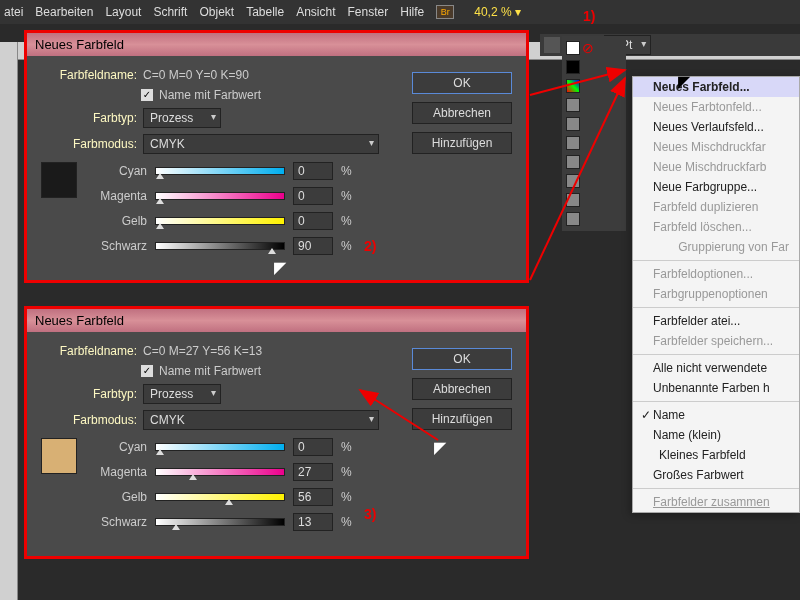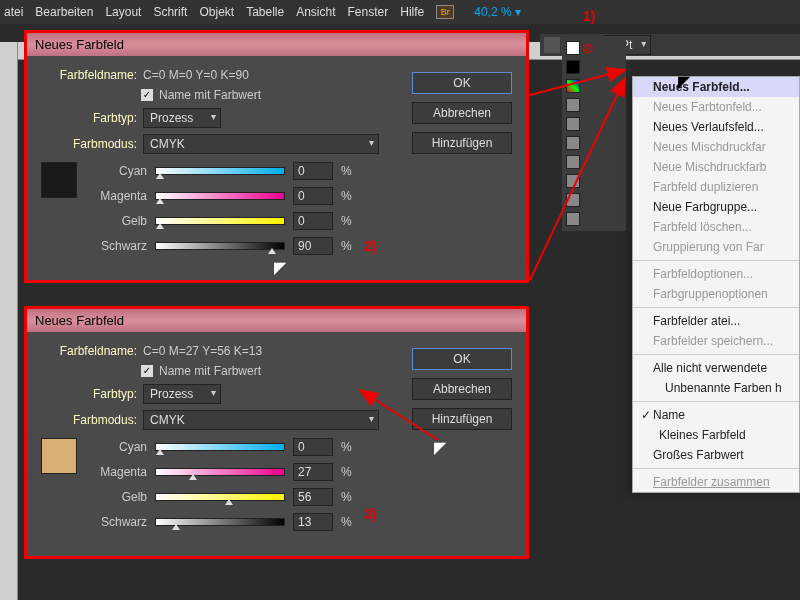--- a/index.html
+++ b/index.html
@@ -1,20 +1,20 @@
 <!DOCTYPE html>
 <html><head>
 <meta charset="utf-8">
 <style>
 * { margin: 0; padding: 0; box-sizing: border-box; font-family: "Segoe UI", Tahoma, sans-serif; }
 body { background: #2a2a2a; width: 800px; height: 600px; overflow: hidden; position: relative; }
 
 .menubar { background: #333; height: 24px; display: flex; align-items: center; padding: 0 4px; gap: 12px; color: #ddd; font-size: 12px; }
 .menubar span { cursor: default; }
-.menubar .zoom { margin-left: 8px; color: #0ea5e9; }
+.menubar .zoom { margin-left: 8px; color: #fde047; }
 .menubar .icon-box { width: 18px; height: 14px; background: #555; border: 1px solid #888; display: inline-block; }
 .ruler-h { position: absolute; top: 42px; left: 18px; right: 0; height: 18px; background: #d0d0d0; border-bottom: 1px solid #888; }
 .ruler-v { position: absolute; top: 42px; left: 0; width: 18px; bottom: 0; background: #d0d0d0; border-right: 1px solid #888; }
 
 .dialog { position: absolute; border: 3px solid #e00; background: #4a4a4a; }
 .dialog.d1 { top: 30px; left: 24px; width: 505px; }
 .dialog.d2 { top: 306px; left: 24px; width: 505px; }
 .dlg-title { background: linear-gradient(#c07080, #d89098, #c07080); color: #000; font-size: 13px; padding: 4px 8px; }
 .dlg-body { padding: 12px 14px; display: flex; gap: 12px; }
 .dlg-left { flex: 1; color: #ccc; font-size: 12px; }
@@ -255,35 +255,36 @@
     </div>
   </div>
 </div>
 
 <div class="flyout" id="flyout">
     <div class="mi hl" style="position: relative; padding-left: 20px;">Neues Farbfeld...</div>
     <div class="mi dis" style="position: relative; padding-left: 20px;">Neues Farbtonfeld...</div>
     <div class="mi" style="position: relative; padding-left: 20px;">Neues Verlaufsfeld...</div>
     <div class="mi dis" style="position: relative; padding-left: 20px;">Neues Mischdruckfar</div>
     <div class="mi dis" style="position: relative; padding-left: 20px;">Neue Mischdruckfarb</div>
+    <div class="mi" style="position: relative; padding-left: 20px;">Neue Farbgruppe...</div>
     <div class="mi dis" style="position: relative; padding-left: 20px;">Farbfeld duplizieren</div>
-    <div class="mi" style="position: relative; padding-left: 20px;">Neue Farbgruppe...</div>
     <div class="mi dis" style="position: relative; padding-left: 20px;">Farbfeld löschen...</div>
-    <div class="mi dis" style="position: relative; padding-left: 20px;">Gruppierung von Far</div>
+    <div class="mi dis" style="position: relative; padding-left: 20px; text-align: right;">Gruppierung von Far</div>
     <div class="sep"></div>
     <div class="mi dis" style="position: relative; padding-left: 20px;">Farbfeldoptionen...</div>
     <div class="mi dis" style="position: relative; padding-left: 20px;">Farbgruppenoptionen</div>
     <div class="sep"></div>
     <div class="mi" style="position: relative; padding-left: 20px;">Farbfelder atei...</div>
     <div class="mi dis" style="position: relative; padding-left: 20px;">Farbfelder speichern...</div>
     <div class="sep"></div>
     <div class="mi" style="position: relative; padding-left: 20px;">Alle nicht verwendete</div>
-    <div class="mi" style="position: relative; padding-left: 32px;">Unbenannte Farben h</div>
+    <div class="mi" style="position: relative; padding-left: 20px;">Unbenannte Farben h</div>
     <div class="sep"></div>
     <div class="mi chk" style="position: relative; padding-left: 20px;">Name</div>
+    <div class="mi" style="position: relative; padding-left: 20px;">Name (klein)</div>
     <div class="mi" style="position: relative; padding-left: 26px;">Kleines Farbfeld</div>
     <div class="mi" style="position: relative; padding-left: 20px;">Großes Farbwert</div>
     <div class="sep"></div>
     <div class="mi dis" style="position: relative; padding-left: 20px; text-decoration: underline;">Farbfelder zusammen</div>
   </div>
 
 <div class="anno a1">1)</div>
 <div class="anno a2">2)</div>
 <div class="anno a3">3)</div>
 

